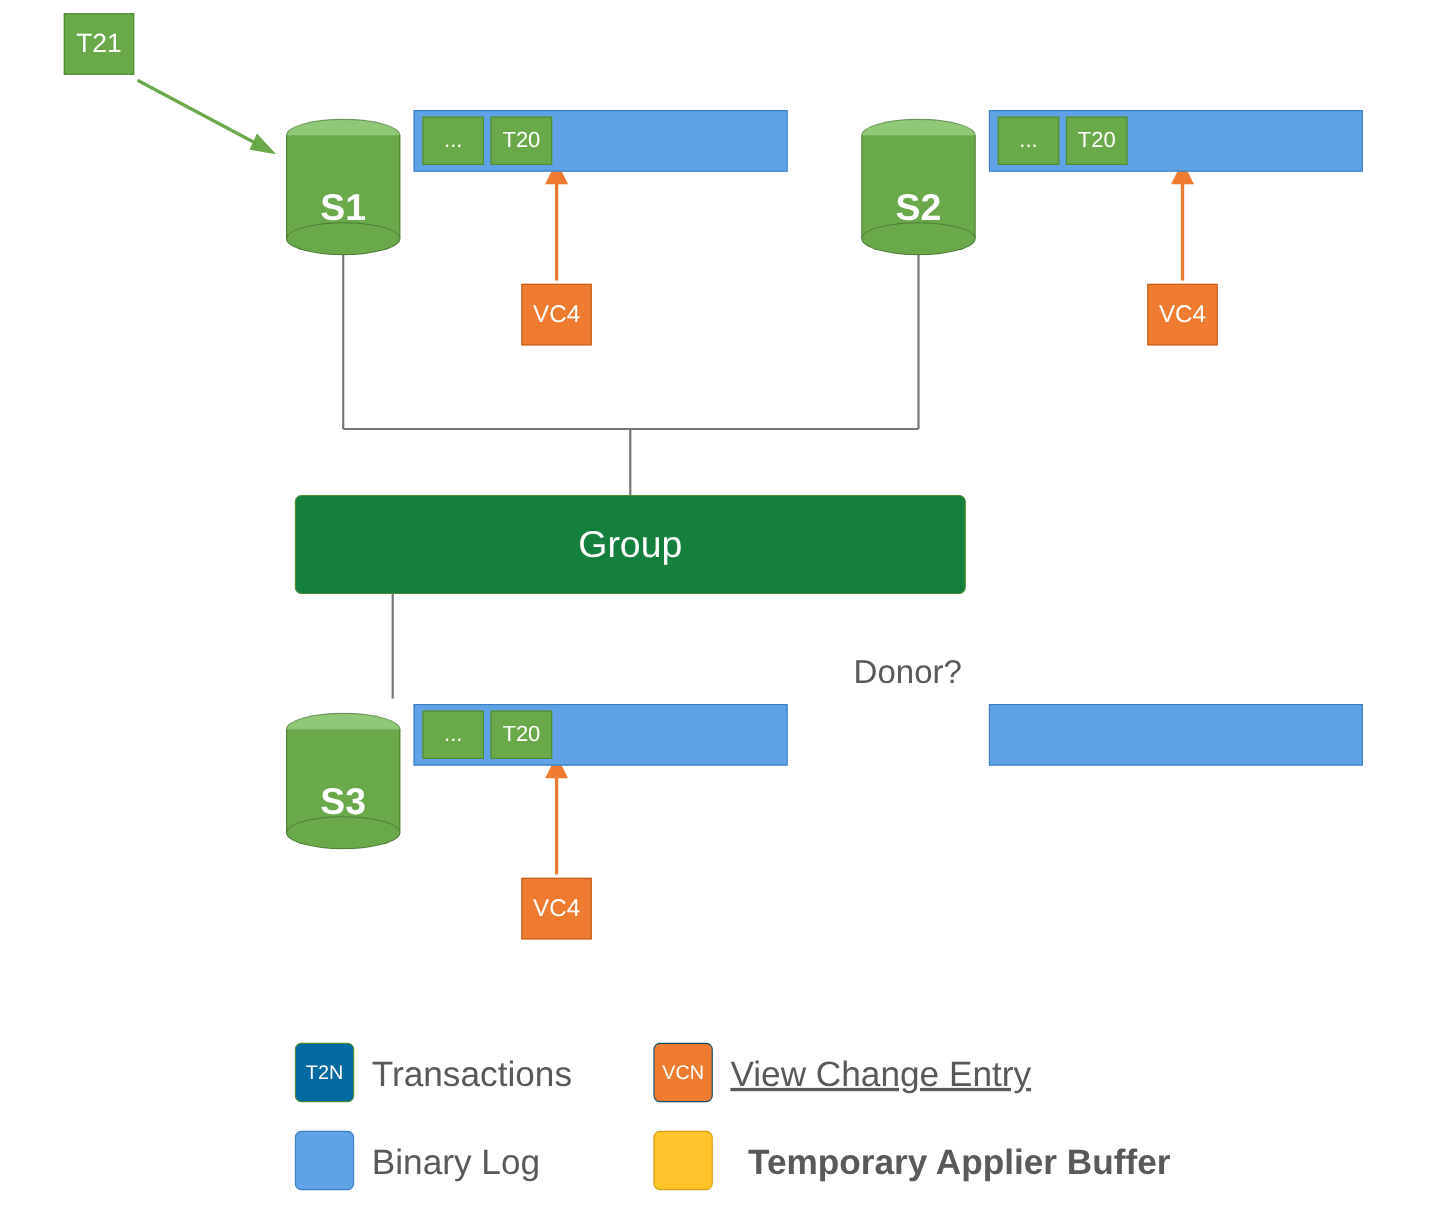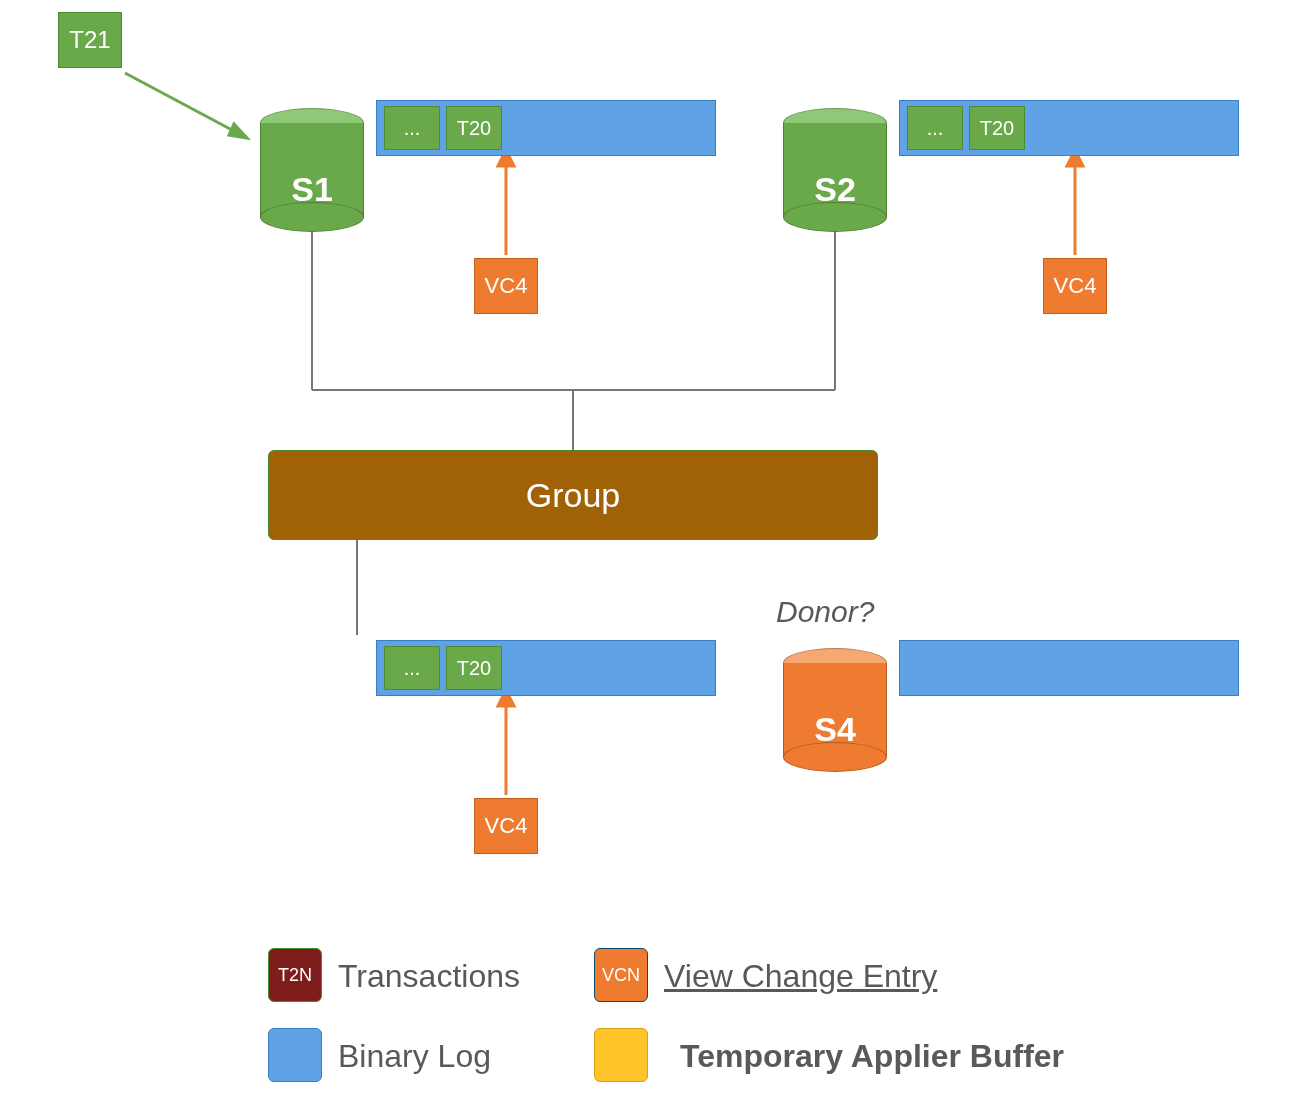--- a/index.html
+++ b/index.html
@@ -41,51 +41,50 @@
 
   
   .binlog {
     background: #5fa3e6;
     border: 1px solid #3b7ec1;
     box-sizing: border-box;
   }
 
   
   .group-box {
-    background: #a16207;
+    background: #15803d;
     border: 1px solid #4e8a31;
     color: #ffffff;
     font-size: 34px;
     display: flex; align-items: center; justify-content: center;
     border-radius: 6px;
     box-sizing: border-box;
   }
 
   
   .legend-sq {
     width: 54px; height: 54px;
     border-radius: 6px;
     box-sizing: border-box;
     display: flex; align-items: center; justify-content: center;
     font-size: 18px; color: #ffffff;
   }
-  .legend-green  { background: #7f1d1d; border:1px solid #4e8a31;text-align:center; }
+  .legend-green  { background: #0369a1; border:1px solid #4e8a31;text-align:center; }
   .legend-blue   { background: #5fa3e6; border:1px solid #3b7ec1; }
   .legend-orange { background: #ee7b2f; border:1px solid #0c4a6e; }
   .legend-yellow { background: #ffc429; border:1px solid #d79f12; }
 
   .legend-label {
     color: #595959;
     font-size: 32px;
   }
 
   .donor-label {
     color: #595959;
     font-size: 30px;
-    font-style: italic;
   }
 
   
   .cyl {
     position: absolute;
   }
   .cyl .body {
     position: absolute;
     left: 0; right: 0;
     border-left: 1px solid rgba(0,0,0,0.25);
@@ -178,32 +177,32 @@
     <div class="bottom" style="bottom:0; height:30px;"></div>
     <div class="label" style="top:62px;">S2</div>
   </div>
   <div class="abs binlog" style="left:859px; top:100px; width:340px; height:56px;"></div>
   <div class="abs txn in-log" style="left:867px; top:106px; width:56px; height:44px;">...</div>
   <div class="abs txn in-log" style="left:929px; top:106px; width:56px; height:44px;">T20</div>
   <div class="abs vc" style="left:1003px; top:258px; width:64px; height:56px;">VC4</div>
 
   <div class="abs group-box" style="left:228px; top:450px; width:610px; height:90px;">Group</div>
 
+  <div class="cyl green" style="left:220px; top:648px; width:104px; height:124px;">
+    <div class="top" style="top:0; height:30px;"></div>
+    <div class="body" style="top:15px; bottom:15px;"></div>
+    <div class="bottom" style="bottom:0; height:30px;"></div>
+    <div class="label" style="top:62px;">S3</div>
+  </div>
   <div class="abs binlog" style="left:336px; top:640px; width:340px; height:56px;"></div>
   <div class="abs txn in-log" style="left:344px; top:646px; width:56px; height:44px;">...</div>
   <div class="abs txn in-log" style="left:406px; top:646px; width:56px; height:44px;">T20</div>
   <div class="abs vc" style="left:434px; top:798px; width:64px; height:56px;">VC4</div>
 
   <div class="abs donor-label" style="left:736px; top:595px;">Donor?</div>
-  <div class="cyl orange" style="left:743px; top:648px; width:104px; height:124px;">
-    <div class="top" style="top:0; height:30px;"></div>
-    <div class="body" style="top:15px; bottom:15px;"></div>
-    <div class="bottom" style="bottom:0; height:30px;"></div>
-    <div class="label" style="top:62px;">S4</div>
-  </div>
   <div class="abs binlog" style="left:859px; top:640px; width:340px; height:56px;"></div>
 
   <div class="abs legend-sq legend-green" style="left:228px; top:948px;">T2N</div>
   <div class="abs legend-label" style="left:298px; top:958px;">Transactions</div>
 
   <div class="abs legend-sq legend-orange" style="left:554px; top:948px;">VCN</div>
   <div class="abs legend-label" style="left:624px; top:958px;text-decoration:underline;">View Change Entry</div>
 
   <div class="abs legend-sq legend-blue" style="left:228px; top:1028px;"></div>
   <div class="abs legend-label" style="left:298px; top:1038px;">Binary Log</div>

